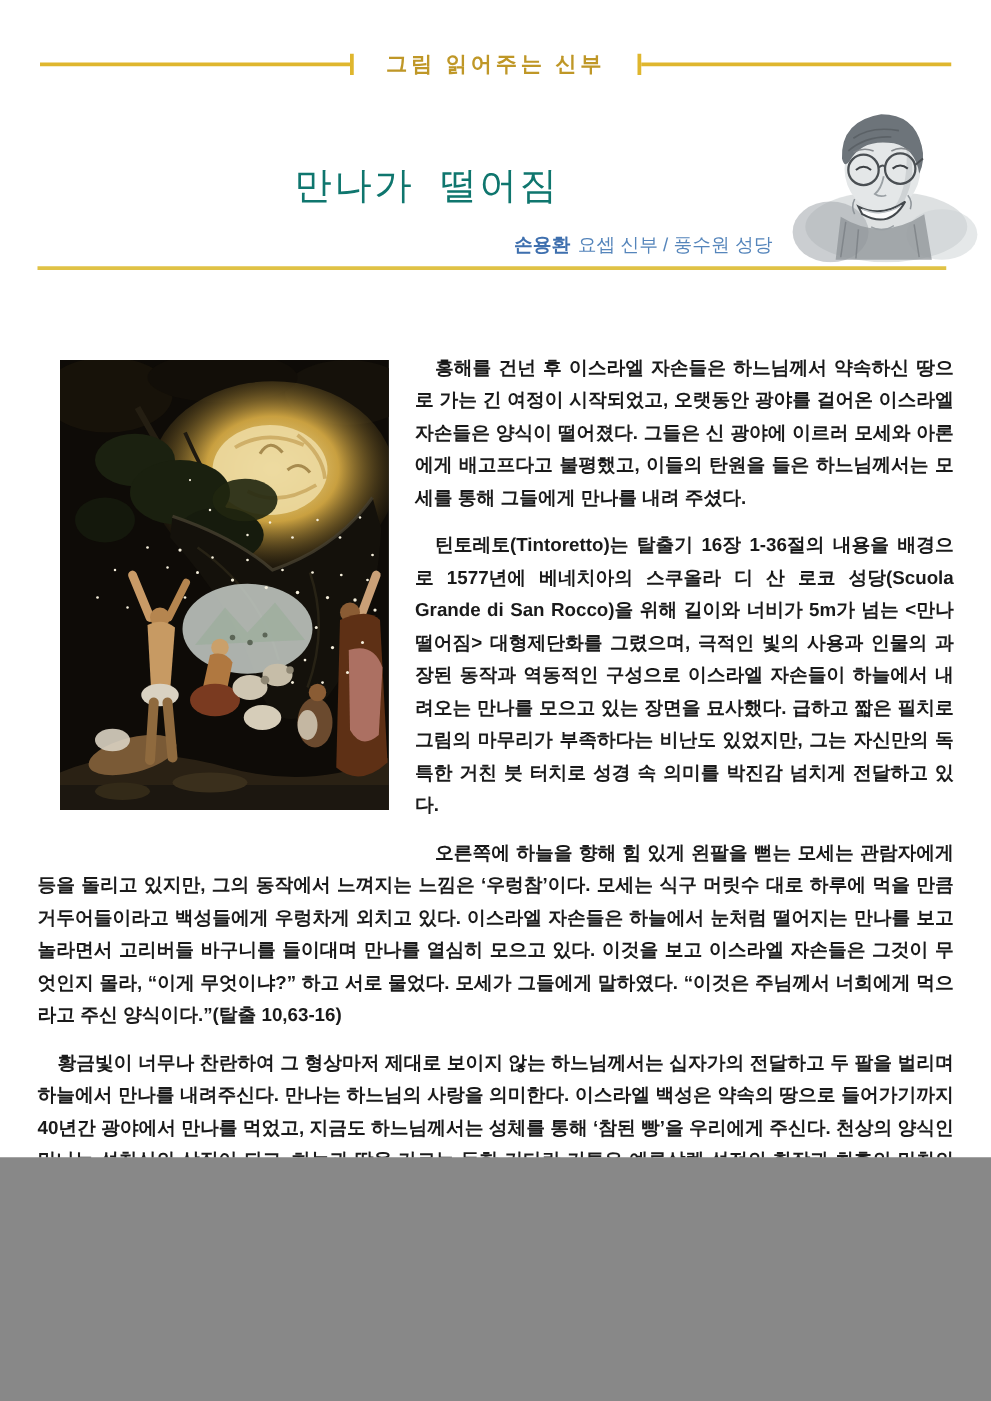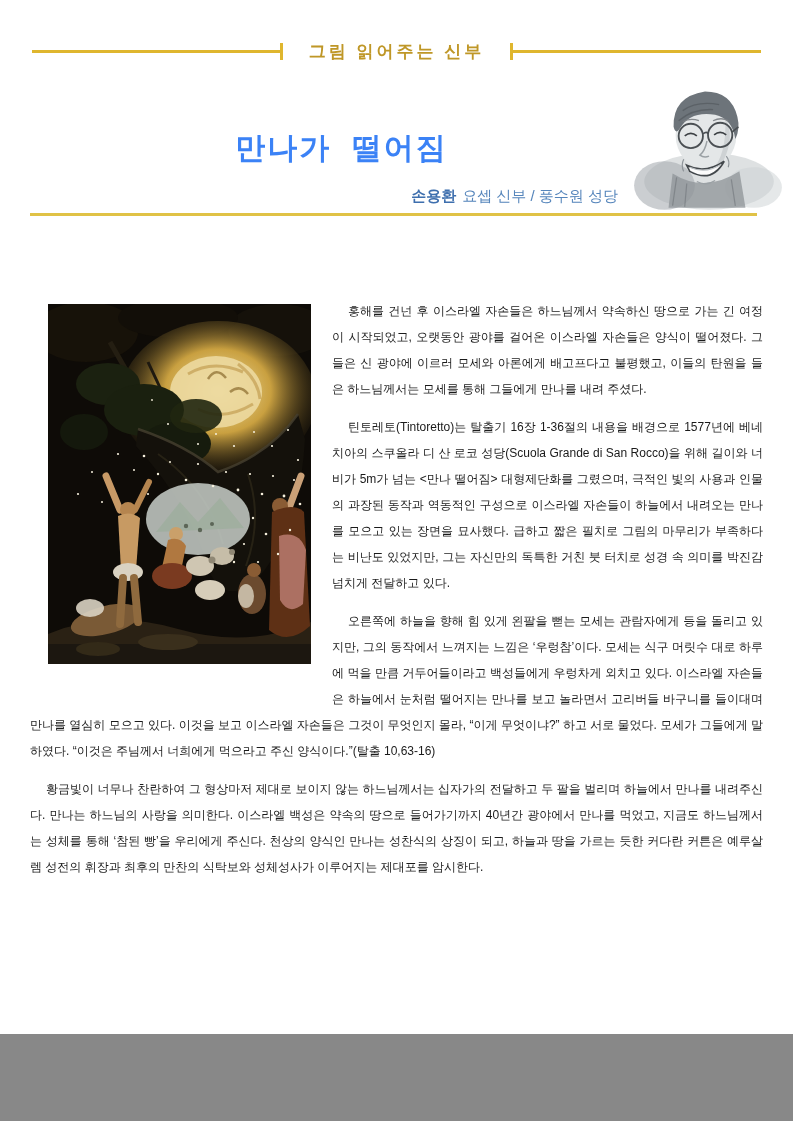--- a/index.html
+++ b/index.html
@@ -6,21 +6,21 @@
     --gold-text:#bf9727;
     --gold-line:#dfb62e;
     --divider:#e0c246;
     --blue-name:#3e6fae;
     --blue-title:#5585bb;
     --body-text:#1a1a1a;
   }
   html,body{margin:0;padding:0;background:#888;}
   .page{
     position:relative;
-    width:793px;height:1034px;
+    width:793px;height:926px;
     margin:0 auto;
     background:#ffffff;
     font-family:"Liberation Sans",sans-serif;
     overflow:hidden;
   }
   
   .series-band{
     position:absolute;top:40px;left:32px;right:32px;
     display:flex;align-items:center;
   }
@@ -30,21 +30,21 @@
     flex:none;
     padding:0 26px;
     color:var(--gold-text);
     font-size:17px;font-weight:700;letter-spacing:3px;
     white-space:nowrap;
   }
   
   .article-title{
     position:absolute;top:108px;left:0;right:110px;
     text-align:center;
-    font-size:30px;font-weight:700;color:#3b82f6;
+    font-size:30px;font-weight:400;color:#0f766e;
     letter-spacing:2px;word-spacing:10px;
   }
   
   .portrait{
     position:absolute;top:74px;left:626px;width:162px;height:136px;
   }
   .portrait svg{width:100%;height:100%;}
   
   .byline{
     position:absolute;top:187px;left:30px;width:588px;
@@ -52,22 +52,22 @@
   }
   .byline .name{font-weight:700;color:var(--blue-name);}
   .byline .role{margin-left:6px;font-weight:500;}
   
   .divider{
     position:absolute;top:213px;left:30px;width:727px;height:3px;
     background:var(--divider);
   }
   
   .article{
-    position:absolute;top:298px;left:30px;width:733px;
-    font-size:12px;line-height:26px;font-weight:400;
+    position:absolute;top:282px;left:30px;width:733px;
+    font-size:15px;line-height:26px;font-weight:700;
     color:var(--body-text);
     text-align:justify;
   }
   .article p{margin:0 0 12px 0;text-indent:16px;}
   .painting{
     float:left;
     width:263px;height:360px;
     margin:6px 21px 30px 18px;
     background:#0e0b07;
   }

